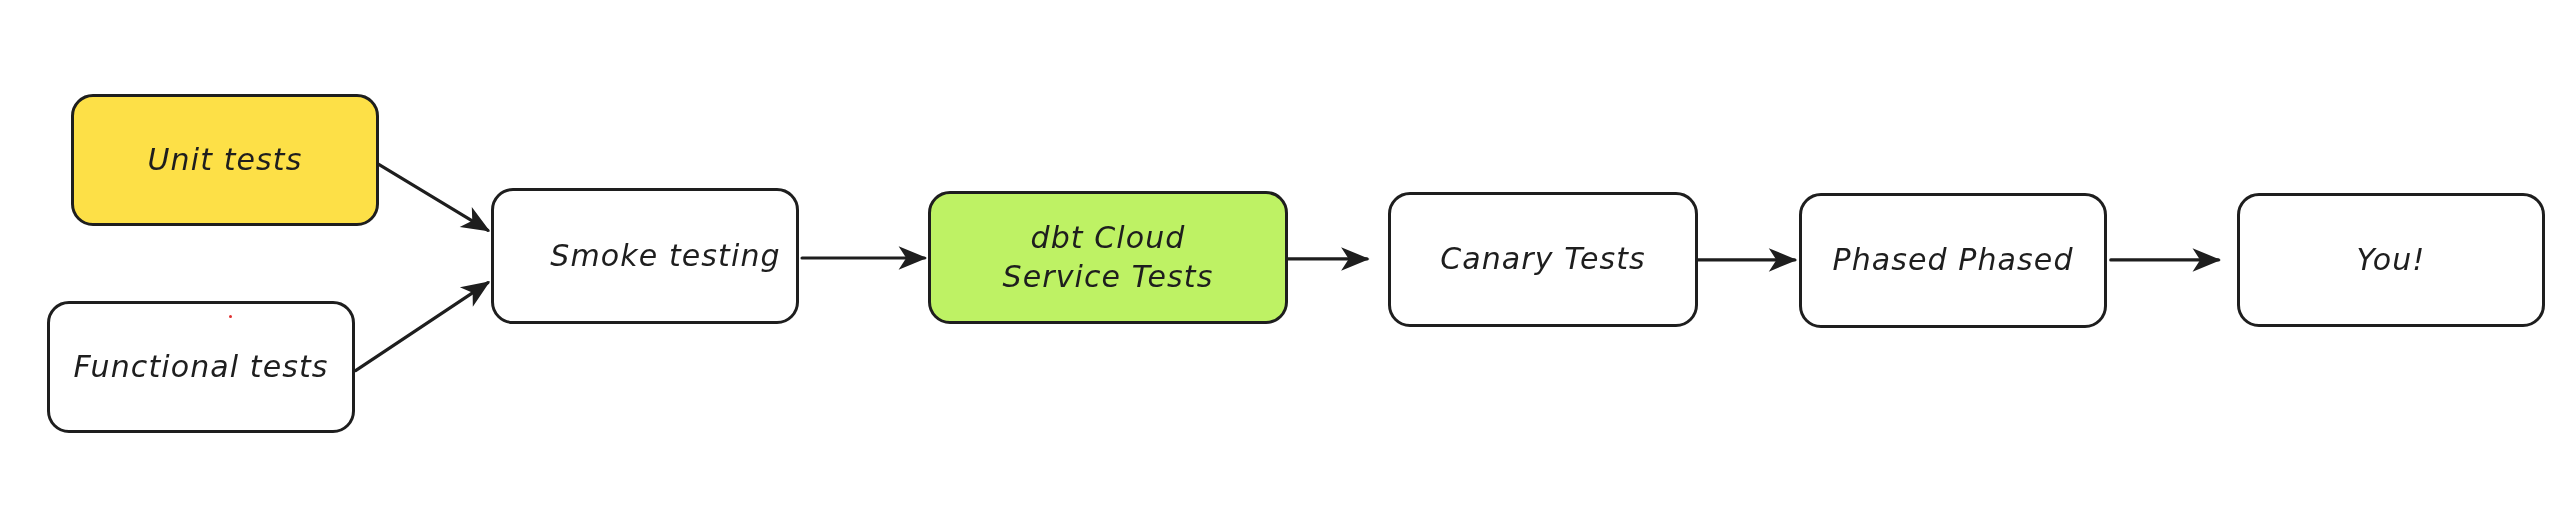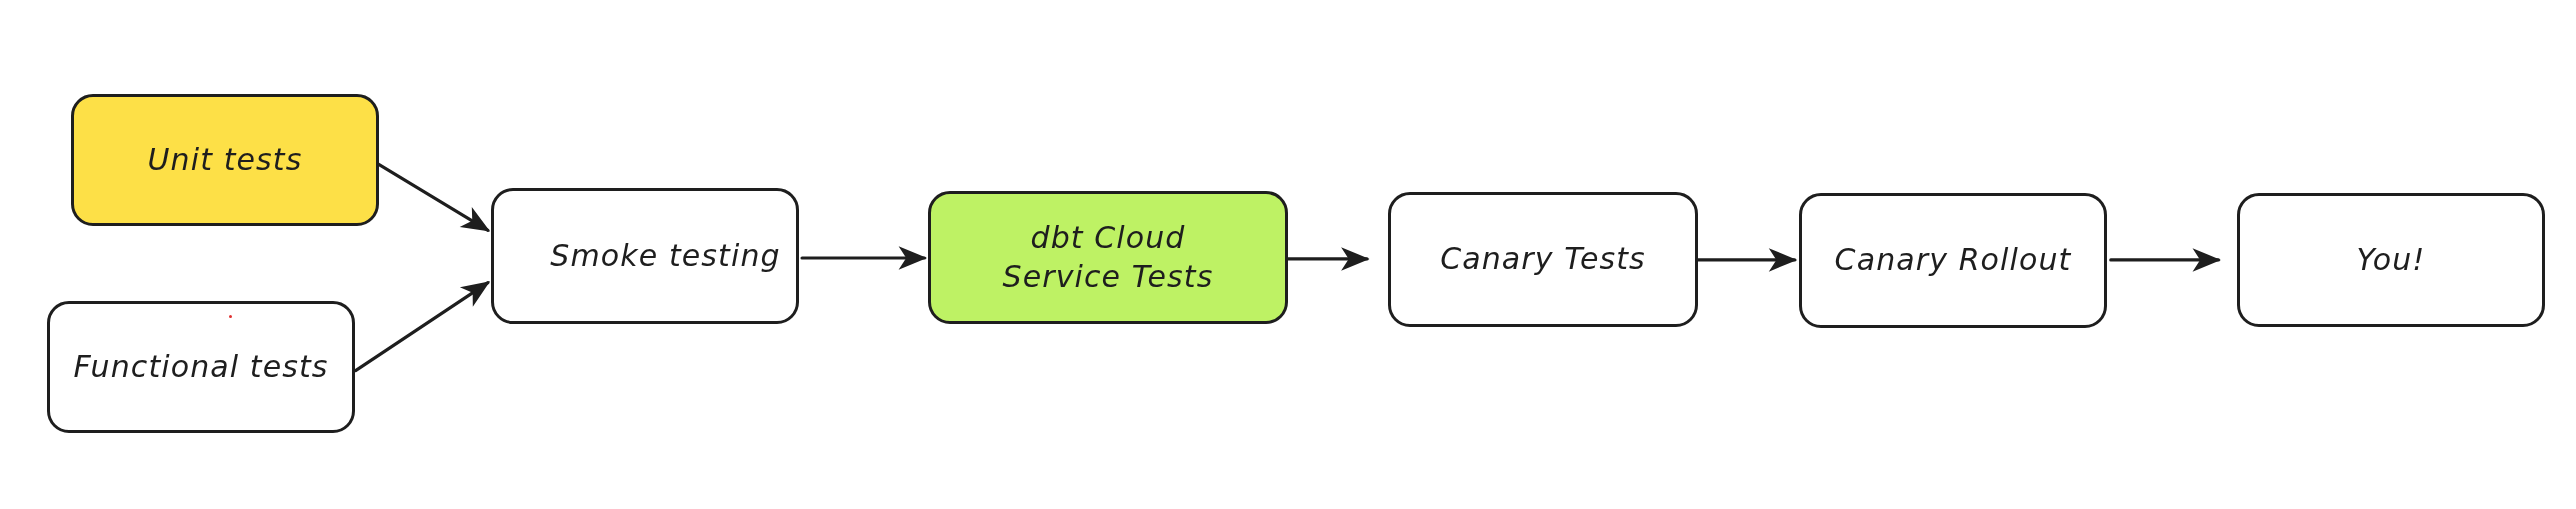--- a/index.html
+++ b/index.html
@@ -86,21 +86,21 @@
         <span class="node-label" style="color: rgb(30, 30, 30);">Smoke testing</span>
       </div>
       <div class="node" style="left: 928px; top: 191px; width: 360px; height: 133px; border-color: rgb(30, 30, 30); background: #bef264;">
         <span class="node-label" style="color: rgb(30, 30, 30);">dbt Cloud
 Service Tests</span>
       </div>
       <div class="node" style="left: 1388px; top: 192px; width: 310px; height: 135px; border-color: rgb(30, 30, 30); background: rgb(255, 255, 255);">
         <span class="node-label" style="color: rgb(30, 30, 30);">Canary Tests</span>
       </div>
       <div class="node" style="left: 1799px; top: 193px; width: 308px; height: 135px; border-color: rgb(30, 30, 30); background: rgb(255, 255, 255);">
-        <span class="node-label" style="color: rgb(30, 30, 30);">Canary Rollout</span>
+        <span class="node-label" style="color: rgb(30, 30, 30);">Phased Phased</span>
       </div>
       <div class="node" style="left: 2222px; top: 193px; width: 308px; height: 134px; border-color: rgb(30, 30, 30); background: rgb(255, 255, 255); margin-left: 15px;">
         <span class="node-label" style="color: rgb(30, 30, 30);">You!</span>
       </div>
     </div>
 
   <div id="mark-layer">
       <div class="speck" style="left: 229px; top: 315px; background: rgb(224, 49, 49);"></div>
     </div>
 

